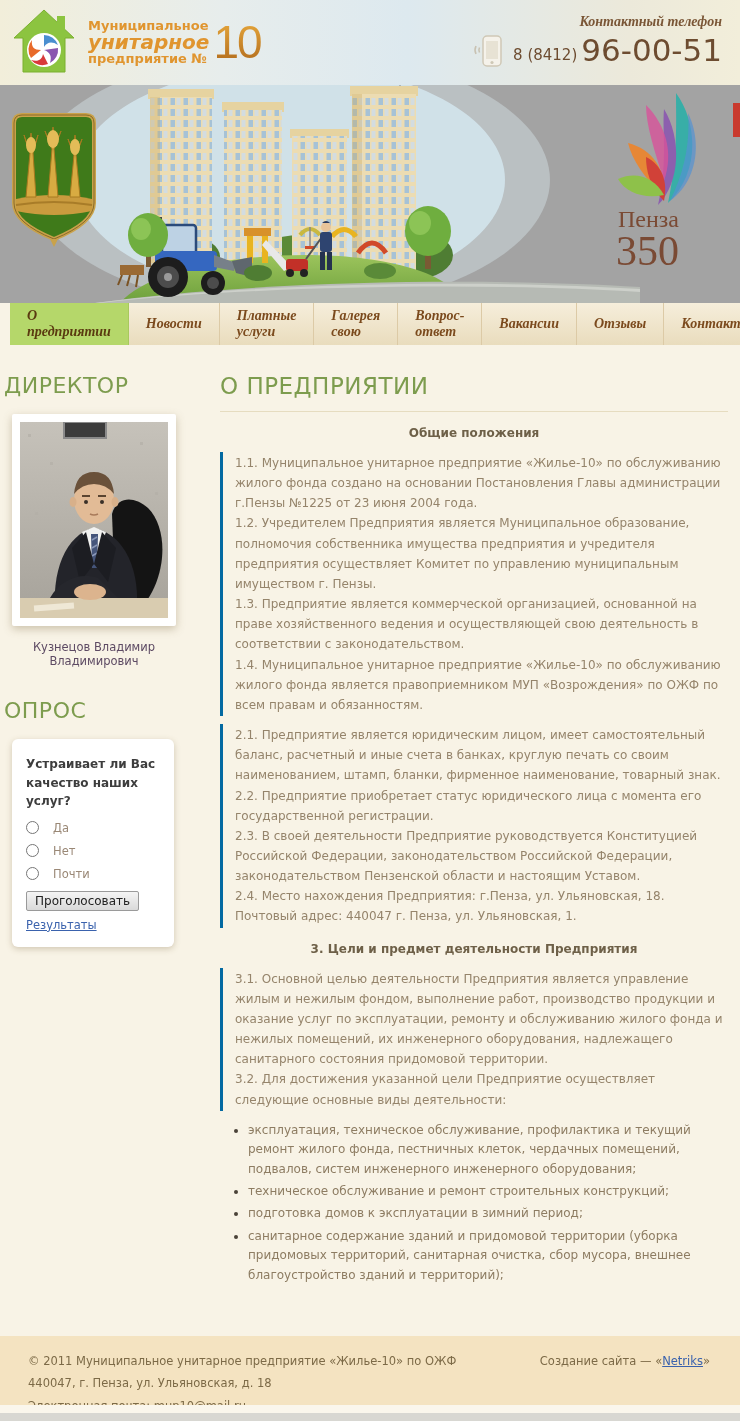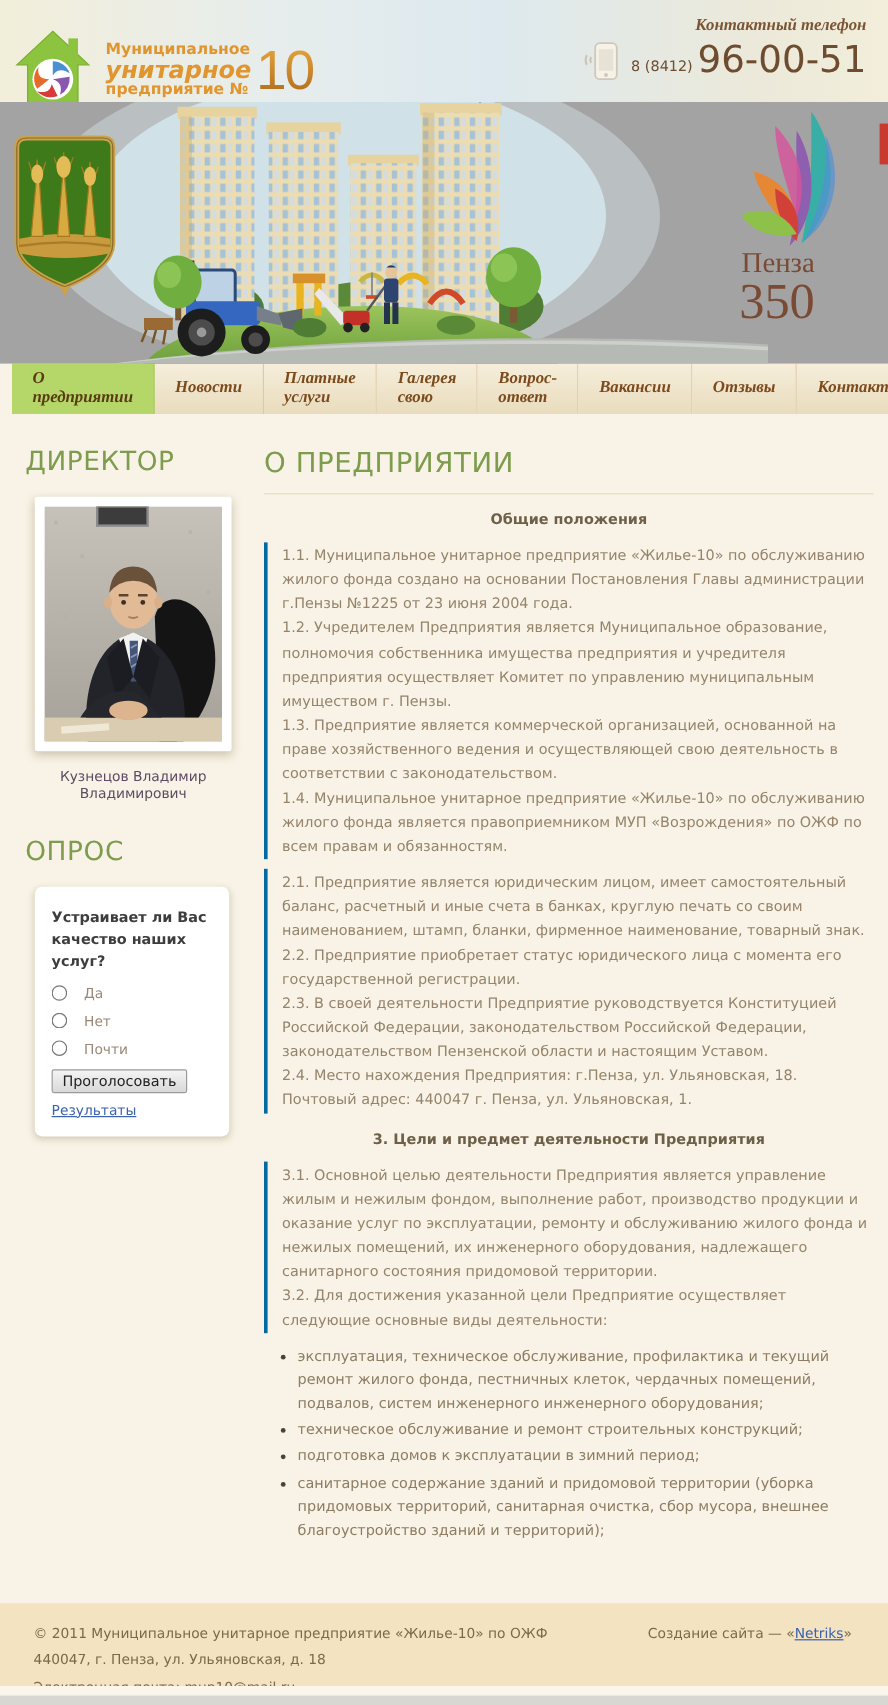--- a/index.html
+++ b/index.html
@@ -2,52 +2,52 @@
 <html lang="ru"><head>
 <meta charset="utf-8">
 <style>
   * { margin:0; padding:0; box-sizing:border-box; }
   body { width:740px; margin:0 auto; background:#f8f3e6; font-family:"DejaVu Sans", sans-serif; }
   .page { position:relative; width:740px; height:1421px; background:#f8f3e6; overflow:hidden; }
 
   
   .header { position:relative; height:85px;
     background:linear-gradient(90deg,#f2eeda 0%,#e7edec 30%,#dde9ef 55%,#ece9da 85%,#f2eeda 100%); }
-  .logo { position:absolute; left:10px; top:24px; display:flex; align-items:center; cursor:pointer; }
+  .logo { position:absolute; left:10px; top:8px; display:flex; align-items:center; cursor:pointer; }
   .logo-house { width:68px; height:68px; }
   .logo-text { margin-left:10px; color:#e0952f; line-height:1.02; font-weight:bold; }
   .logo-l1 { font-size:13px; }
   .logo-l2 { font-size:20px;font-style:italic; }
   .logo-l3 { font-size:13px; }
   .logo-num { font-size:46px; font-weight:normal; color:#cf8a25; margin-left:4px;
     font-family:"Liberation Sans",sans-serif; letter-spacing:-2px; line-height:1;
     background:linear-gradient(180deg,#e8a93c,#b06a1c); -webkit-background-clip:text; background-clip:text; color:transparent; }
   .contact { position:absolute; right:18px; top:14px; text-align:right; }
   .contact-label { font-family:"Liberation Serif",serif; font-style:italic; font-weight:bold;
     font-size:14px; color:#7a5636; }
   .contact-row { display:flex; align-items:center; justify-content:flex-end; margin-top:2px; }
   .phone-ico { margin-right:6px; }
-  .phone-prefix { font-size:12px; color:#6d4c30; margin-right:4px; position:relative; top:5px;text-align:right; }
+  .phone-prefix { font-size:15px; color:#6d4c30; margin-right:4px; position:relative; top:5px;text-align:right; }
   .phone-num { font-size:31px; color:#6d4c30; letter-spacing:0; }
 
   
   .banner { position:relative; height:218px; background:#a3a3a3; }
   .banner svg { display:block; }
   .feedback-tab { position:absolute; right:0; top:18px; width:7px; height:34px; background:#c93a2e; cursor:pointer; }
 
   
   .nav { display:flex; height:42px; padding:0 0 0 10px; background:#f8f3e6; }
   .tab { display:flex; align-items:center; padding:0 17px; font-family:"Liberation Serif",serif;
     font-style:italic; font-weight:bold; font-size:14px; color:#7b4a1d; cursor:pointer;
     background:linear-gradient(180deg,#f6eedb 0%,#e9dcbd 100%); border-right:1px solid #dccaa6; }
   .tab.active { background:#b5d76a; color:#5a3a10; border-right-color:#a8c85e; }
 
   
   .content { display:flex; height:975px; overflow:hidden; background:#f8f3e6; padding-top:28px; }
-  .sidebar { width:208px; padding-left:21px; flex-shrink:0; }
+  .sidebar { width:208px; padding-left:4px; flex-shrink:0; }
   h2.green { font-size:22px; font-weight:normal; color:#7d9c4e; margin-bottom:16px; letter-spacing:.5px; }
   .photo-card { width:164px; margin-left:8px; background:#fff; padding:8px; border-radius:2px;
     box-shadow:0 3px 8px rgba(120,100,60,.35); }
   .photo-card svg { display:block; }
   .director-name { width:180px; margin:14px 0 0 0; text-align:center; font-size:11.5px; color:#5d4a63; }
   .poll-title { margin-top:30px; }
   .poll-card { width:162px; margin-left:8px; background:#fff; border-radius:6px; padding:16px 12px 14px 14px;
     box-shadow:0 2px 6px rgba(120,100,60,.3); }
   .poll-q { font-size:12px; font-weight:bold; color:#3d3d3d; line-height:1.55; margin-bottom:10px; }
   .opt { display:flex; align-items:center; margin:9px 0; cursor:pointer; }

